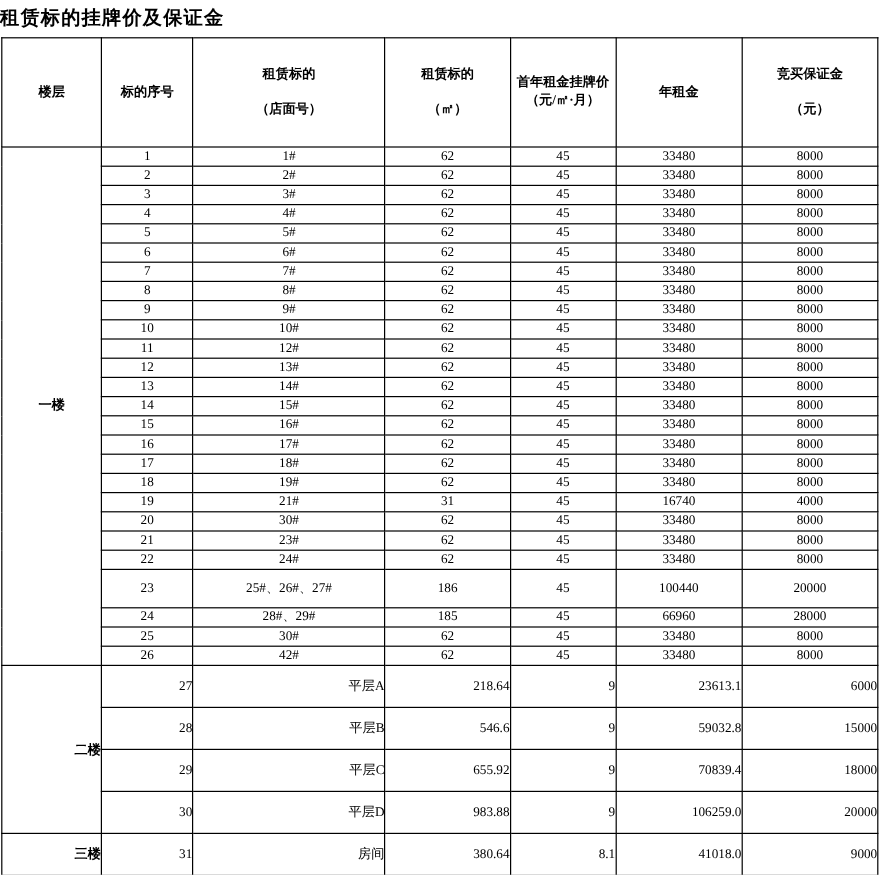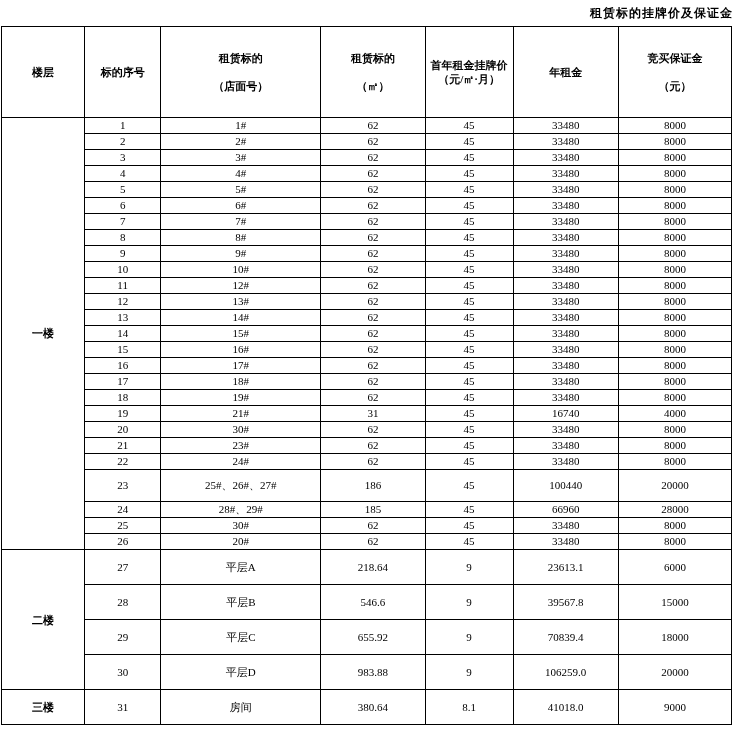--- a/index.html
+++ b/index.html
@@ -12,24 +12,24 @@
     color: #000;
   }
   #page {
     width: 733px;
     height: 729px;
     position: relative;
     box-sizing: border-box;
     overflow: hidden;
   }
   .doc-title {
-    text-align: right;
+    text-align: left;
     font-family: "Liberation Serif", serif;
     font-weight: bold;
-    font-size: 12px;
+    font-size: 16px;
     letter-spacing: 1px;
     padding: 6px 0 6px 0;
     line-height: 1.2;
   }
   table.main {
     border-collapse: collapse;
     width: 731px;
     margin: 0 1px;
     table-layout: fixed;
   }
@@ -68,20 +68,21 @@
     height: 15px;
     line-height: 15px;
   }
   tbody tr.tall td {
     height: 31px;
     line-height: 31px;
   }
   tbody tr.tall2 td {
     height: 34px;
     line-height: 34px;
+    text-align: right;
   }
   td.floor-cell {
     font-size: 13px;
     font-weight: bold;
   }
   td.price-col {
     font-size: 11px;
   }
 </style>
 </head>
@@ -324,41 +325,41 @@
         <tr>
           <td>25</td>
           <td>30#</td>
           <td>62</td>
           <td class="price-col">45</td>
           <td>33480</td>
           <td>8000</td>
         </tr>
         <tr>
           <td>26</td>
-          <td>20#</td>
+          <td>42#</td>
           <td>62</td>
           <td class="price-col">45</td>
           <td>33480</td>
           <td>8000</td>
         </tr>
         <tr class="tall2">
           <td class="floor-cell" rowspan="4">二楼</td>
           <td>27</td>
           <td>平层A</td>
           <td>218.64</td>
           <td class="price-col">9</td>
           <td>23613.1</td>
           <td>6000</td>
         </tr>
         <tr class="tall2">
           <td>28</td>
           <td>平层B</td>
           <td>546.6</td>
           <td class="price-col">9</td>
-          <td>39567.8</td>
+          <td>59032.8</td>
           <td>15000</td>
         </tr>
         <tr class="tall2">
           <td>29</td>
           <td>平层C</td>
           <td>655.92</td>
           <td class="price-col">9</td>
           <td>70839.4</td>
           <td>18000</td>
         </tr>

